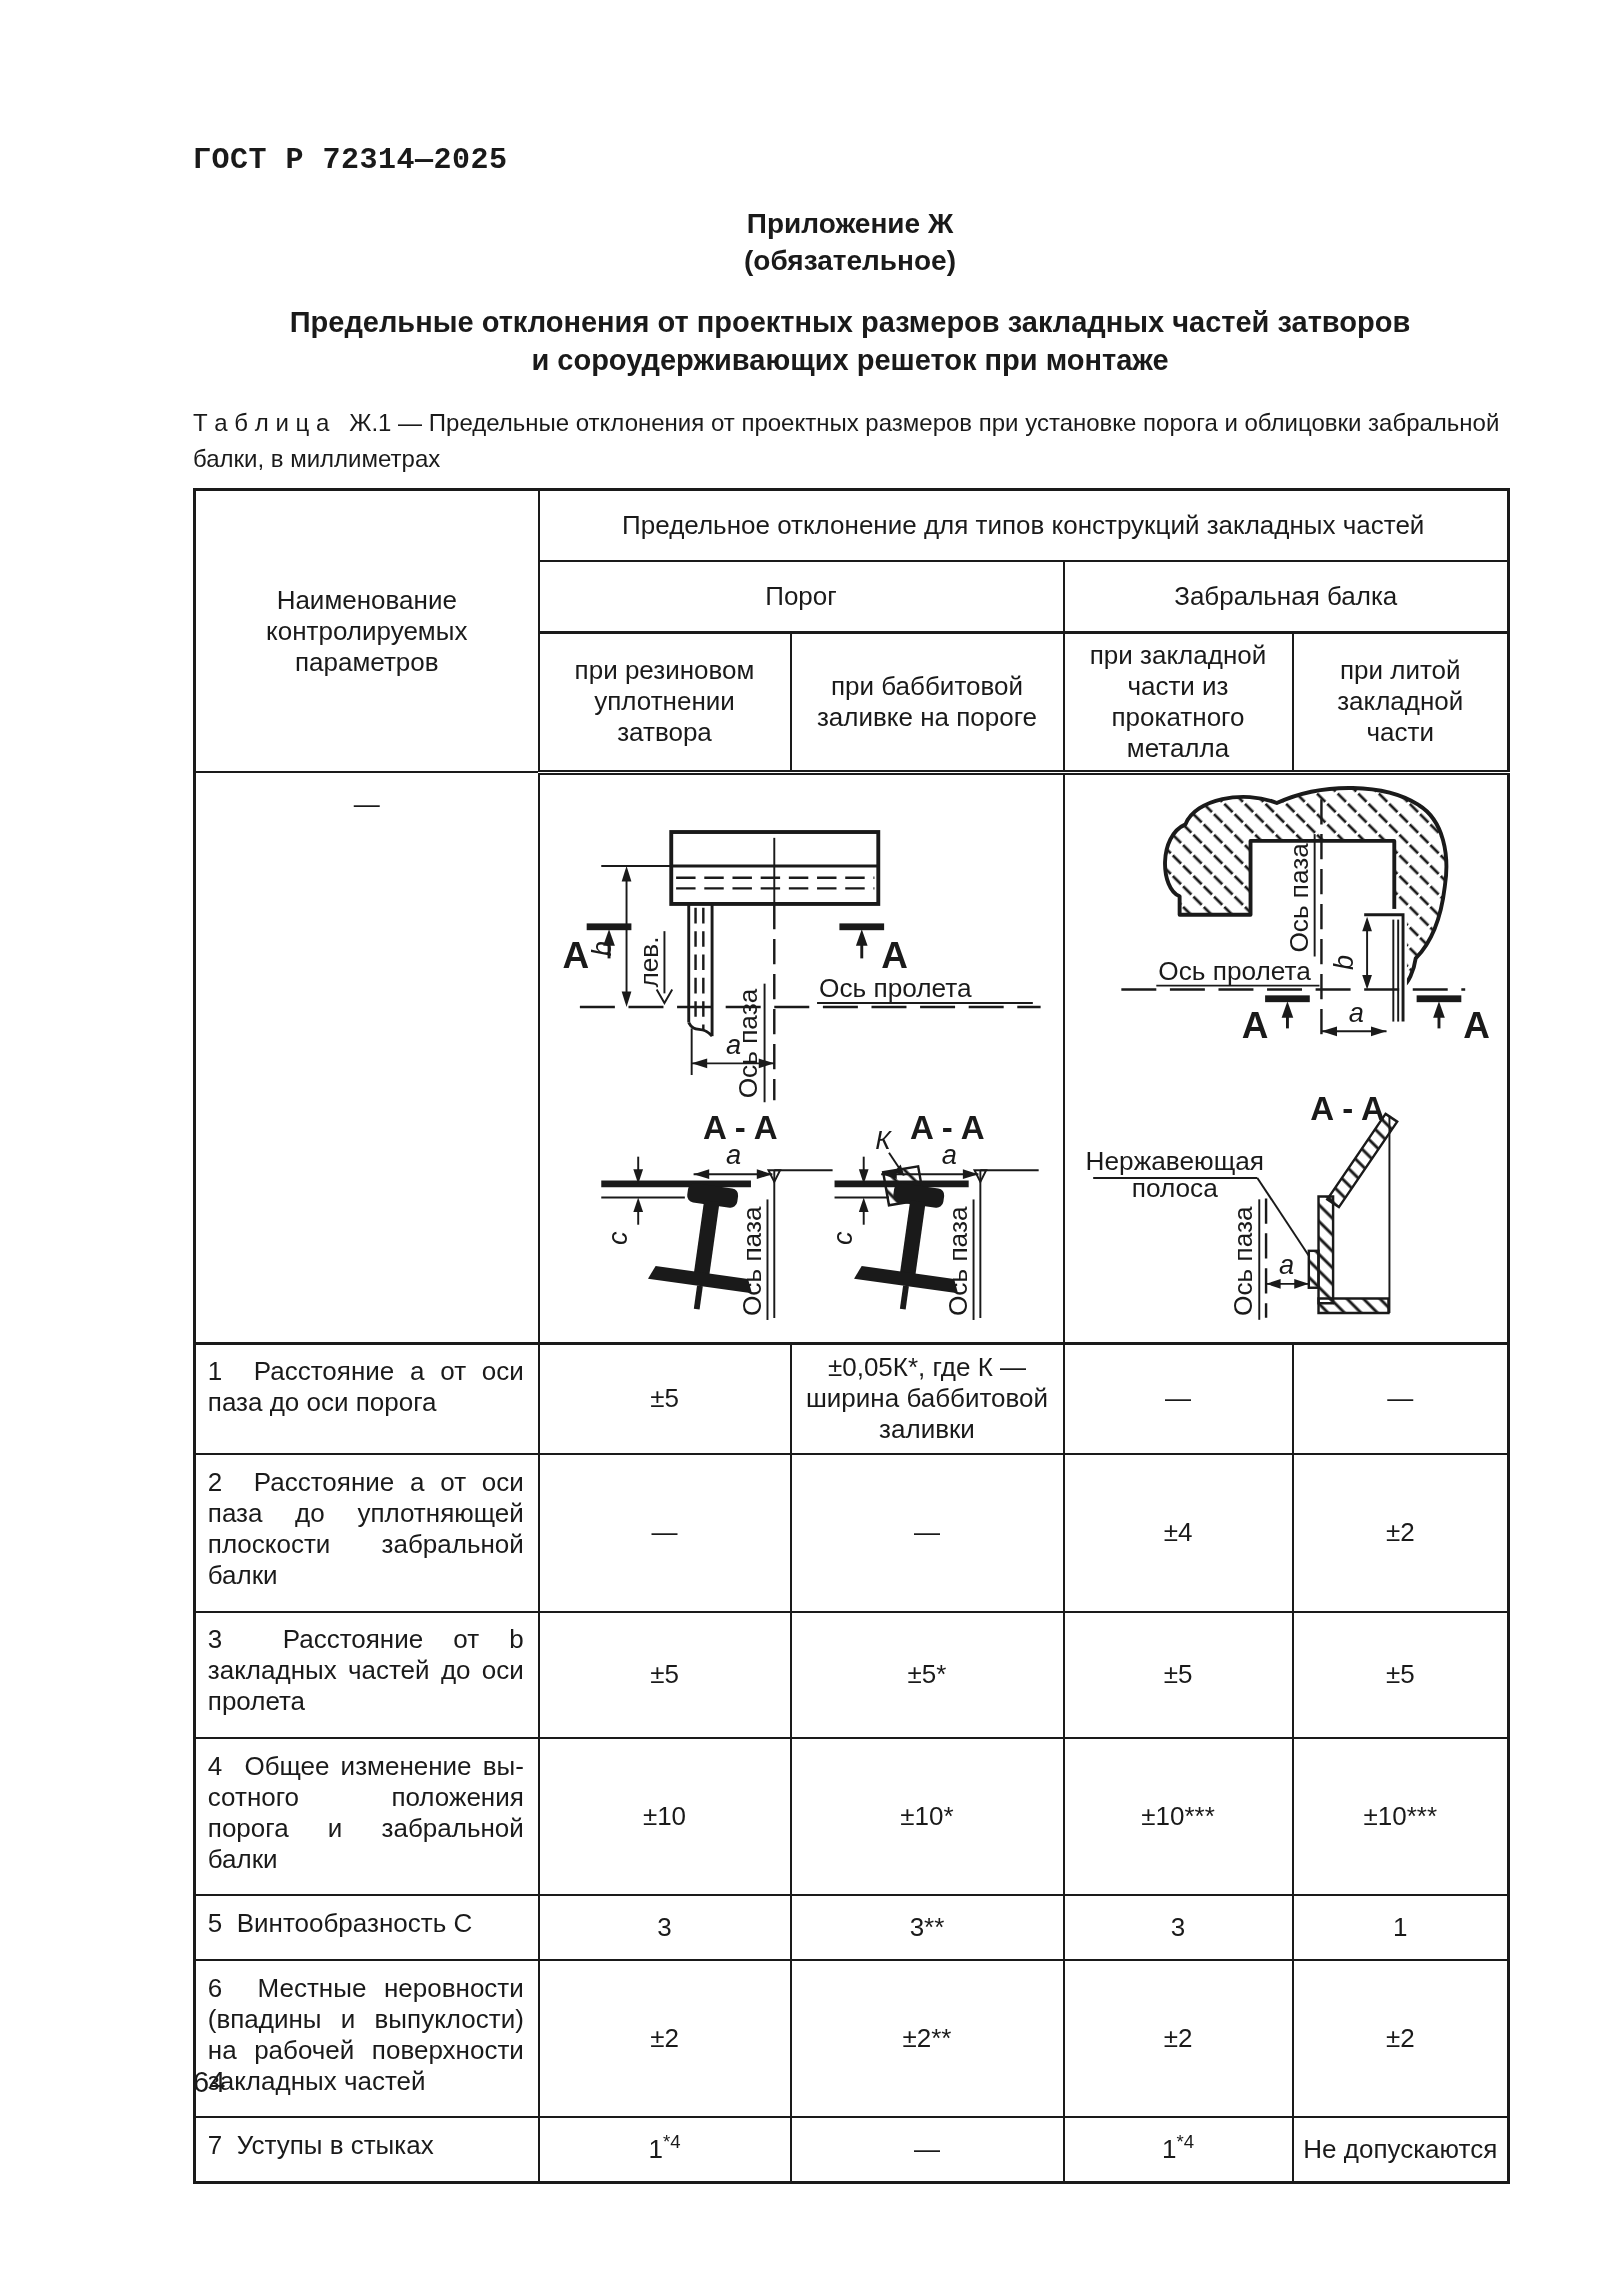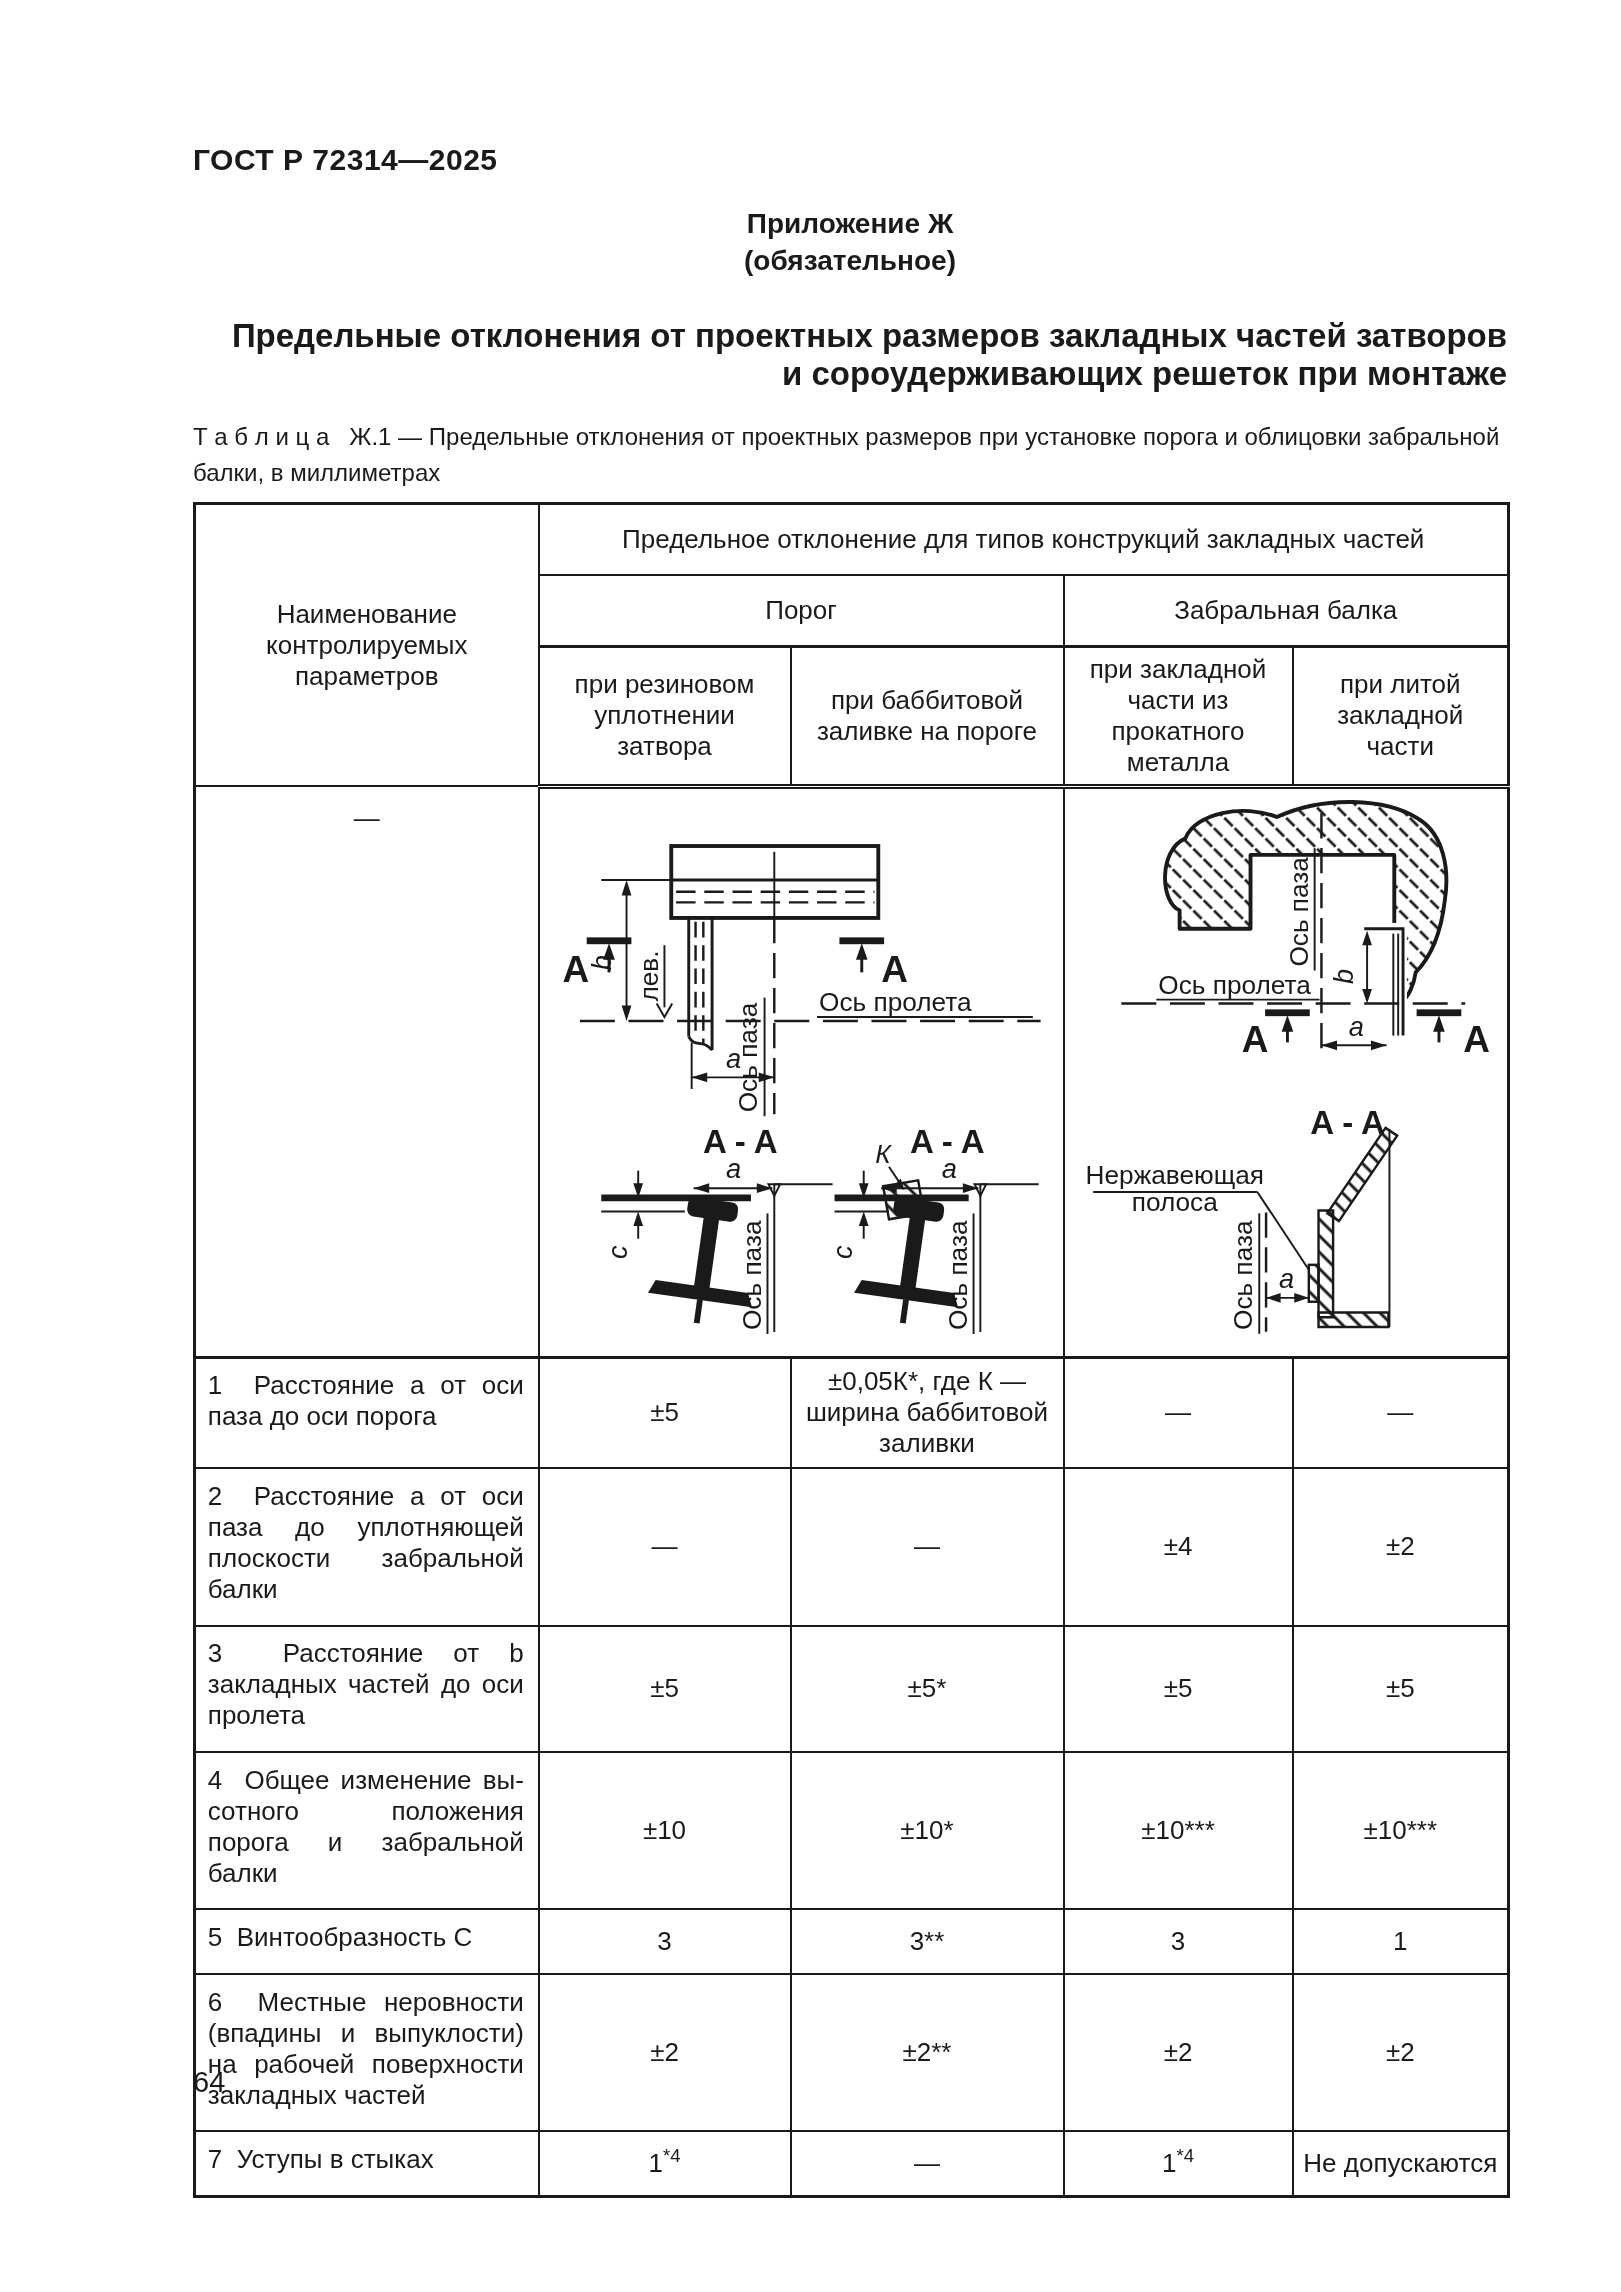--- a/index.html
+++ b/index.html
@@ -1,23 +1,23 @@
 <!DOCTYPE html>
 <html><head>
 <meta charset="utf-8">
 <style>
   html,body{margin:0;padding:0;background:#888;}
   .page{
     position:relative;width:1621px;height:2293px;background:#ffffff;
     font-family:"Liberation Sans", sans-serif;color:#1a1a1a;overflow:hidden;
   }
   .content{position:absolute;left:193px;top:0;width:1314px;}
-  .doc-code{margin-top:143px;font-size:30px;font-weight:bold;letter-spacing:0.5px;}
+  .doc-code{margin-top:143px;font-size:30px;font-weight:bold;letter-spacing:0.5px;font-family:Liberation Mono, monospace;}
   .appendix{margin-top:28px;text-align:center;font-weight:bold;font-size:28px;line-height:37px;}
-  .doc-title{margin-top:38px;text-align:right;font-weight:bold;font-size:33px;line-height:38px;}
+  .doc-title{margin-top:24px;text-align:center;font-weight:bold;font-size:29px;line-height:38px;}
   .intro{margin-top:21.6px;font-size:28px;line-height:36px;text-align:justify;}
   .intro .ind{padding-left:45px;display:inline;}
   .caption{margin-top:25.5px;font-size:24px;line-height:36px;}
   .caption .sp{white-space:pre;}
   table.gt{border-collapse:collapse;margin-top:11.8px;width:1314px;table-layout:fixed;}
   table.gt td{border:2px solid #1a1a1a;font-size:26px;line-height:31px;}
   table.gt{border:3.9px solid #1a1a1a;}
   td.hc{text-align:center;vertical-align:middle;padding:5.9px 7.8px;}
   tr.h1 td{border-bottom:2.9px solid #1a1a1a;height:57px;}
   tr.h2 td{border-bottom:3.9px solid #1a1a1a;height:57px;}

